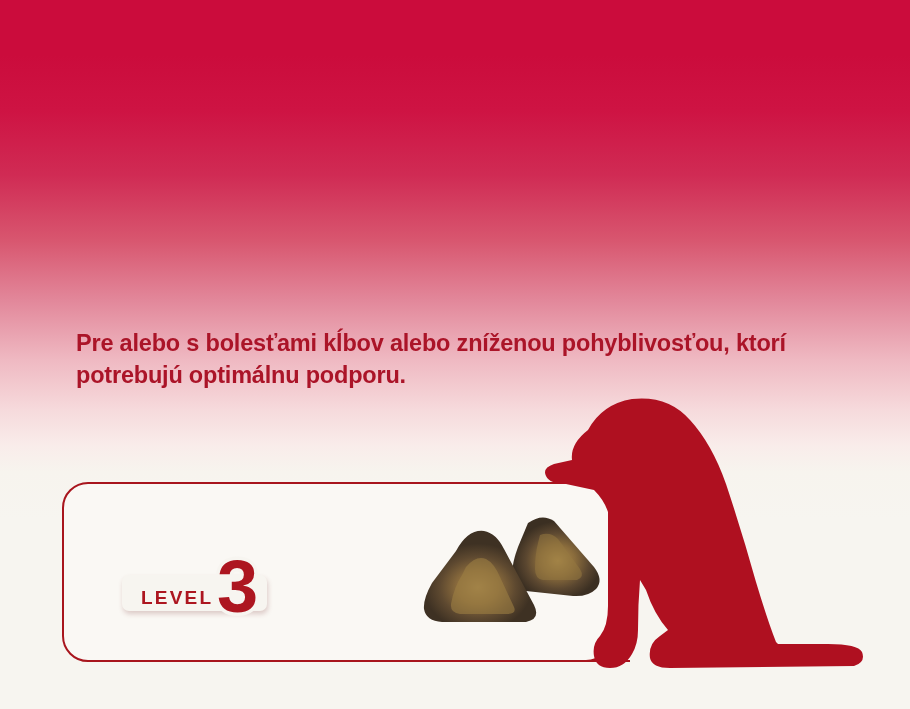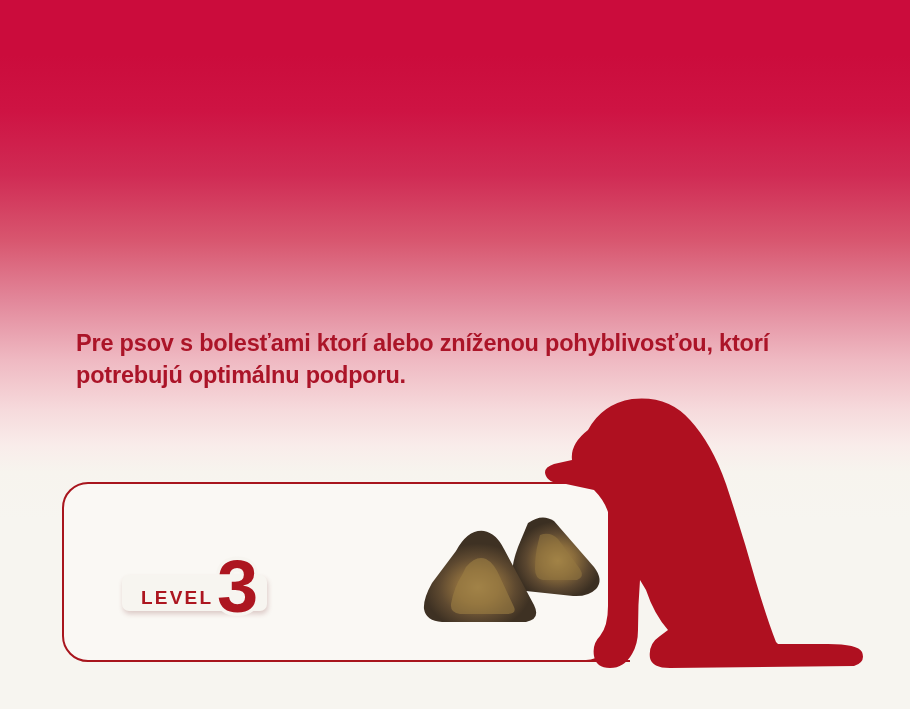--- a/index.html
+++ b/index.html
@@ -223,16 +223,16 @@
       Z"></path>
   </svg>
 
 
   <div id="level-pill">
     <span id="level-label">LEVEL</span>
   </div>
 
   <div id="level-number">3</div>
 
-  <div id="headline">Pre psov s bolesťami ktorí alebo zníženou pohyblivosťou, ktorí
+  <div id="headline">Pre alebo s bolesťami kĺbov alebo zníženou pohyblivosťou, ktorí
 potrebujú optimálnu podporu.</div>
 
 </div>
 
 </body></html>

